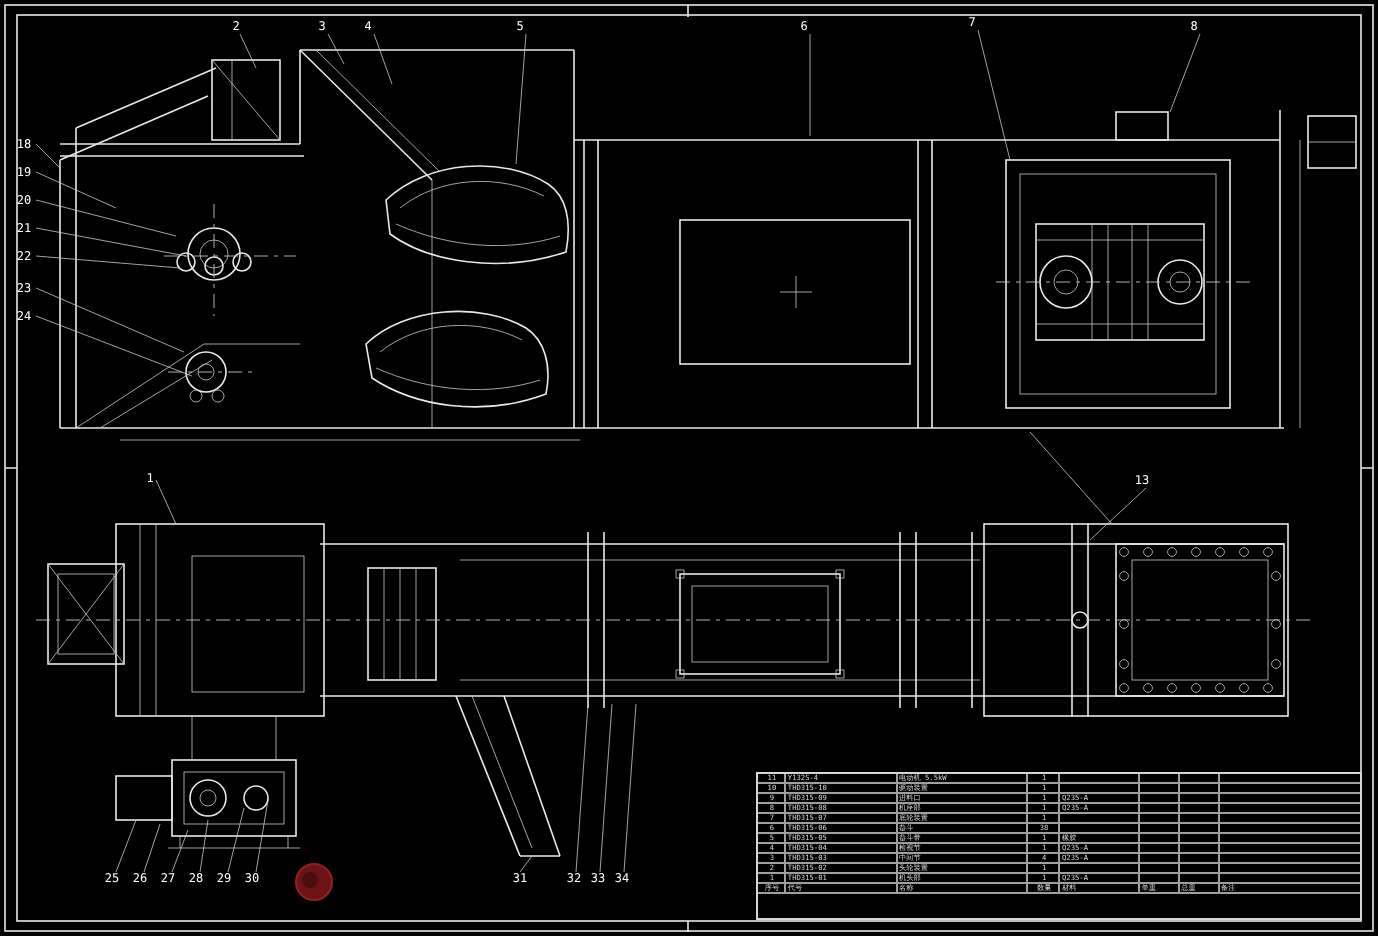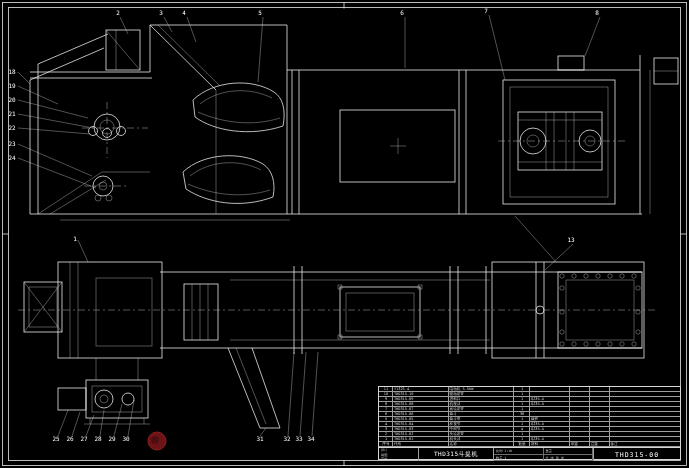--- a/index.html
+++ b/index.html
@@ -316,30 +316,15 @@
           <div class="bom-cell c0">序号</div>
           <div class="bom-cell c1">代号</div>
           <div class="bom-cell c2">名称</div>
           <div class="bom-cell c3">数量</div>
           <div class="bom-cell c4">材料</div>
           <div class="bom-cell c5">单重</div>
           <div class="bom-cell c6">总重</div>
           <div class="bom-cell c7">备注</div>
         </div>
       </div>
-  <div class="titleblock">
-    <div class="tb-a">
-      <div>设计</div>
-      <div>制图</div>
-      <div>审核</div>
-    </div>
-    <div class="tb-b">THD315斗提机</div>
-    <div class="tb-c">
-      <div>比例 1:10</div>
-      <div>重量</div>
-      <div>数量 1</div>
-      <div>共 张 第 张</div>
-    </div>
-    <div class="tb-d">THD315-00</div>
-  </div>
 </div>
 
 </div>
 
 </body></html>

